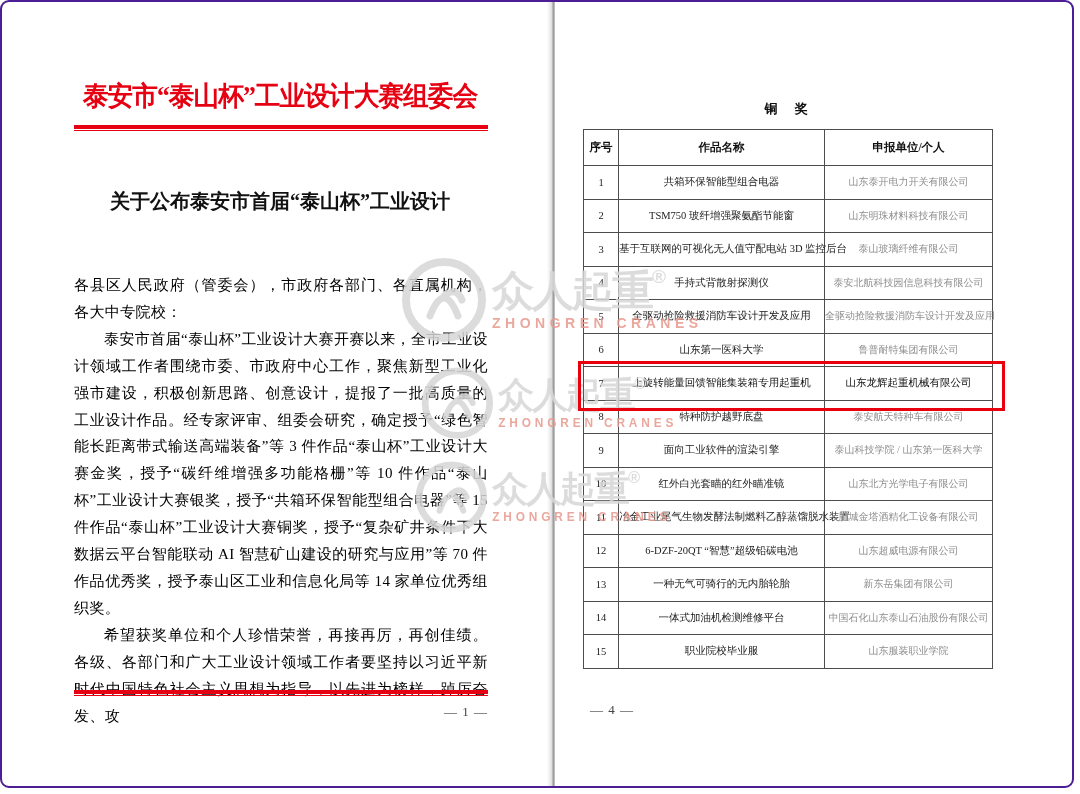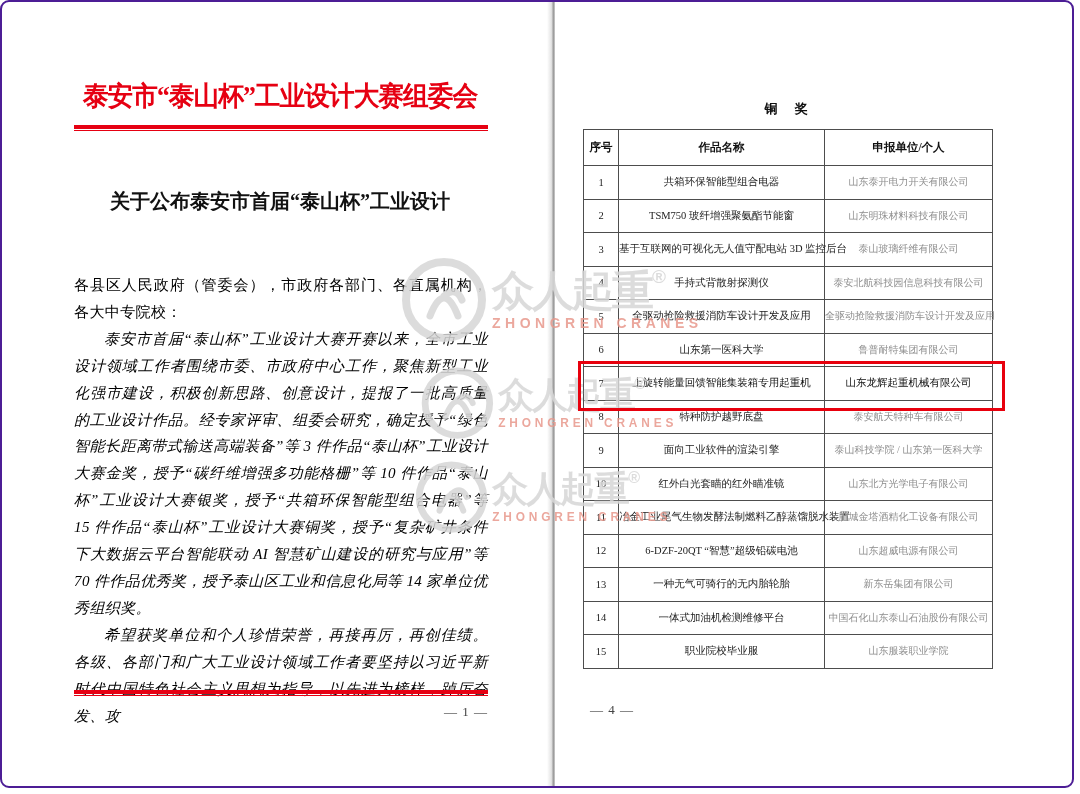--- a/index.html
+++ b/index.html
@@ -28,21 +28,21 @@
   .doc-title{
     position:absolute;left:52px;top:186px;width:452px;text-align:center;
     font-size:20px;font-weight:bold;color:#111;line-height:26px;
   }
   .body-text{
     position:absolute;left:72px;top:270px;width:414px;
     font-size:15px;line-height:26.9px;color:#000000;
     text-align:justify;text-justify:inter-character;letter-spacing:0.4px;
   }
   .body-text p{margin:0;}
-  .body-text p.indent{text-indent:2em;font-style:italic;}
+  .body-text p.indent{text-indent:2em;}
   .page-num{position:absolute;font-size:13px;color:#444;letter-spacing:1px;}
   .page-num-left{left:72px;top:702px;width:414px;text-align:right;}
   .page-num-right{left:588px;top:700px;text-align:left;}
   
   .award-title{
     position:absolute;left:580px;top:98px;width:410px;text-align:center;
     font-size:13px;font-weight:bold;color:#111;word-spacing:10px;letter-spacing:2px;
   }
   table.awards{
     position:absolute;left:581px;top:127px;width:409px;

